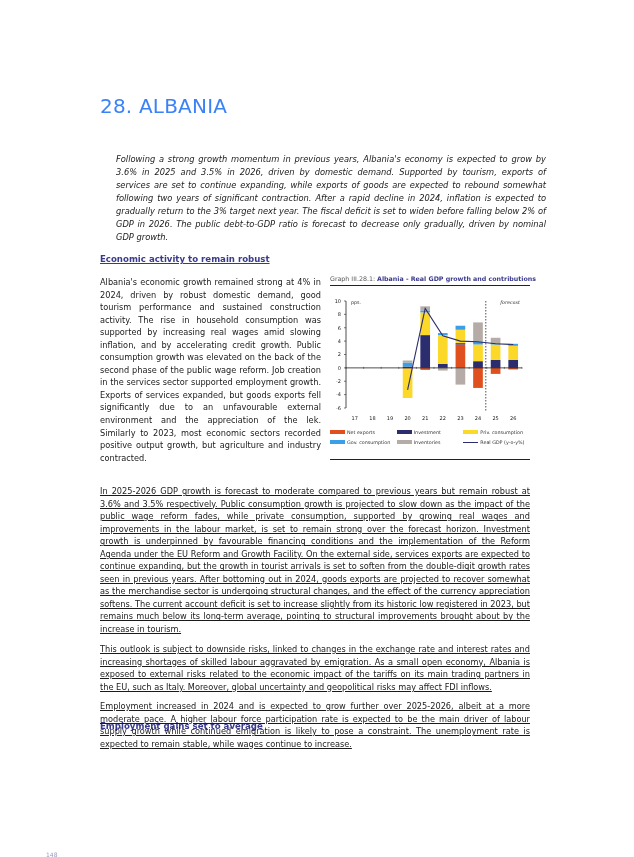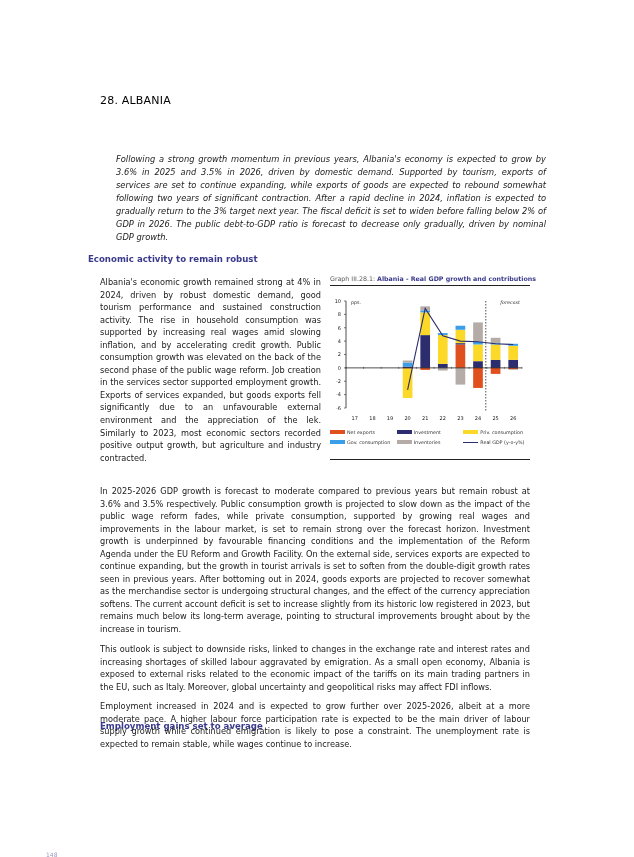--- a/index.html
+++ b/index.html
@@ -1,25 +1,25 @@
 <!DOCTYPE html>
 <html><head>
 <meta charset="utf-8">
 <style>
   html, body { margin: 0; padding: 0; background: #ffffff; }
   body { width: 634px; height: 857px; position: relative; overflow: hidden;
          font-family: "DejaVu Sans", sans-serif; color: #1a1a1a; }
-  .title { position: absolute; left: 100px; top: 94px; font-size: 11px; color: #000000;
+  .title { position: absolute; left: 100px; top: 94px; font-size: 20px; color: #3b82f6;
            font-family: "DejaVu Sans", sans-serif; letter-spacing: 0.2px; }
   .summary { position: absolute; left: 116px; top: 153px; width: 430px; font-size: 8.3px;
              line-height: 13px; font-style: italic; text-align: justify; color: #1a1a1a; }
   .h2 { position: absolute; font-size: 8.6px; font-weight: bold; color: #3a3a8c; }
   .para { position: absolute; font-size: 8.2px; line-height: 12.55px; text-align: justify; color: #1a1a1a; }
   .col-left { left: 100px; top: 276px; width: 221px; }
-  .full { left: 100px; width: 430px; }
+  .full { left: 100px; width: 430px; text-decoration: underline; }
   .chart-box { position: absolute; left: 330px; top: 275px; width: 200px; height: 186px; }
   .chart-title { position: absolute; left: 0; top: 0; width: 200px; font-size: 6.3px; color: #3a3a8c;
                  border-bottom: 1px solid #222; padding-bottom: 3px; white-space: nowrap; }
   .chart-title .prefix { color: #555; }
   .chart-title .main { font-weight: bold; }
   .chart-svg { position: absolute; left: 0; top: 18px; }
   .legend { position: absolute; left: 0; top: 152px; width: 200px; font-size: 4.8px; color: #333; }
   .legend-row { display: flex; height: 10px; align-items: center; }
   .legend-item { display: flex; align-items: center; width: 67px; }
   .swatch { width: 15px; height: 4px; margin-right: 2px; display: inline-block; }
@@ -27,21 +27,21 @@
   .legend-bottom { position: absolute; left: 0; top: 184px; width: 200px; border-top: 1px solid #222; }
   .page-num { position: absolute; left: 46px; top: 851px; font-size: 6px; color: #9a9ac0; }
 </style>
 </head>
 <body>
 
 <div class="title">28. ALBANIA</div>
 
 <div class="summary">Following a strong growth momentum in previous years, Albania's economy is expected to grow by 3.6% in 2025 and 3.5% in 2026, driven by domestic demand. Supported by tourism, exports of services are set to continue expanding, while exports of goods are expected to rebound somewhat following two years of significant contraction. After a rapid decline in 2024, inflation is expected to gradually return to the 3% target next year. The fiscal deficit is set to widen before falling below 2% of GDP in 2026. The public debt-to-GDP ratio is forecast to decrease only gradually, driven by nominal GDP growth.</div>
 
-<div class="h2" style="left:88px; top:254px;">Economic activity to remain robust</div>
+<div class="h2" style="left:100px; top:254px;text-decoration:underline;">Economic activity to remain robust</div>
 <div class="para col-left">Albania's economic growth remained strong at 4% in 2024, driven by robust domestic demand, good tourism performance and sustained construction activity. The rise in household consumption was supported by increasing real wages amid slowing inflation, and by accelerating credit growth. Public consumption growth was elevated on the back of the second phase of the public wage reform. Job creation in the services sector supported employment growth. Exports of services expanded, but goods exports fell significantly due to an unfavourable external environment and the appreciation of the lek. Similarly to 2023, most economic sectors recorded positive output growth, but agriculture and industry contracted.</div>
 
 <div class="chart-box">
   <div class="chart-title">
     <span class="prefix">Graph III.28.1:</span>
     <span class="main">Albania - Real GDP growth and contributions</span>
   </div>
   <svg class="chart-svg" id="chart-svg" width="200" height="134">
       <line x1="16" y1="8" x2="16" y2="115" stroke="#222" stroke-width="0.8"></line>
       <line x1="14" y1="8" x2="16" y2="8" stroke="#222" stroke-width="0.6"></line>

